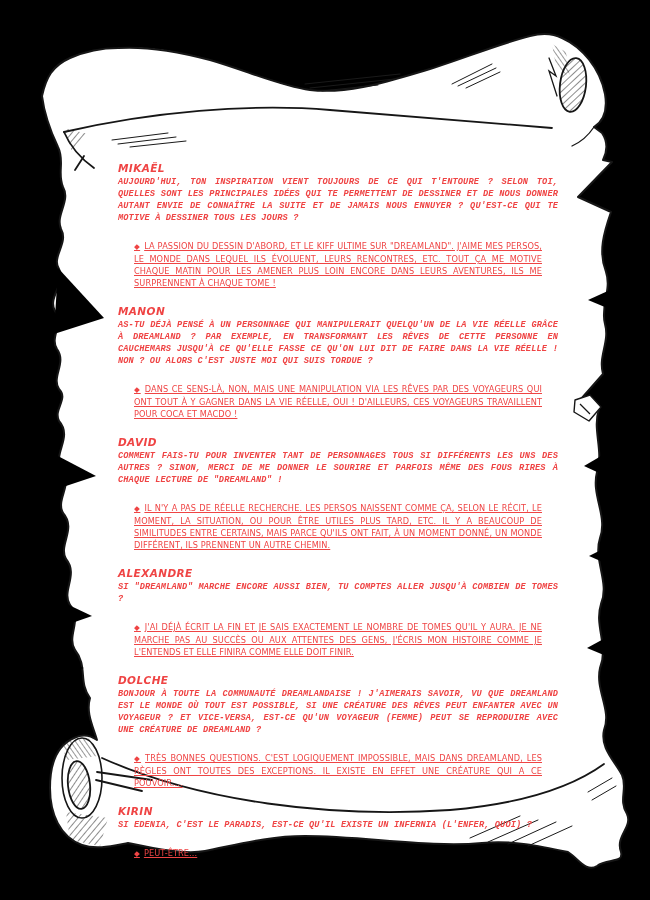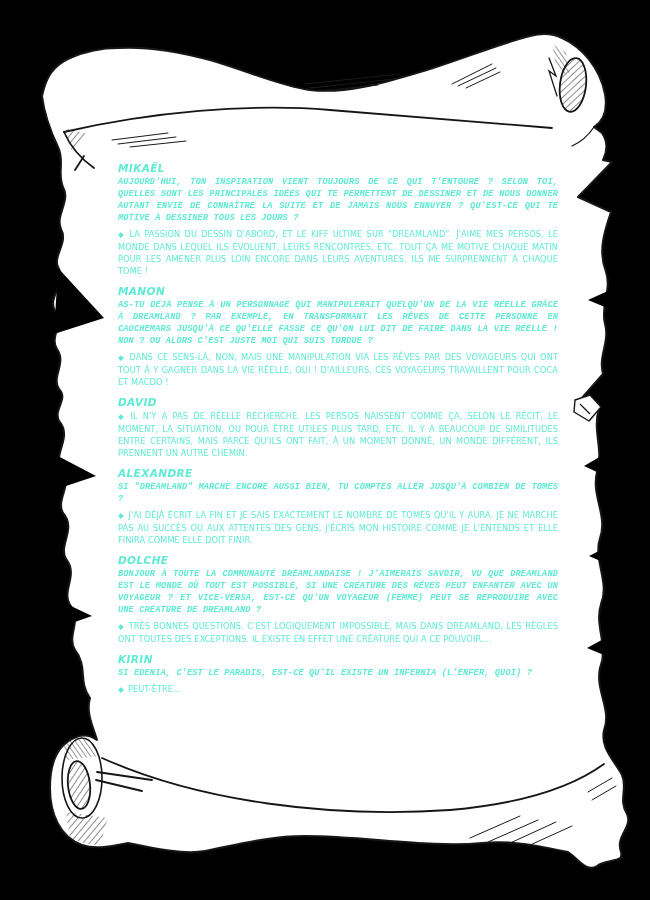--- a/index.html
+++ b/index.html
@@ -21,24 +21,24 @@
     font-size:10.5px;line-height:13px;font-weight:bold;font-style:italic;
     letter-spacing:.4px;
   }
   .question{
     margin:0 0 4px 0;
     font-size:8.6px;line-height:12px;font-weight:bold;font-style:italic;
     letter-spacing:.15px;
     text-align:justify;-moz-text-align-last:left;text-align-last:left;font-family:Liberation Mono, monospace;
   }
   .answer{
-    margin:0;
+    margin:16px;
     font-size:8.2px;line-height:12px;font-weight:normal;
     letter-spacing:.1px;
-    text-align:justify;-moz-text-align-last:left;text-align-last:left;
+    text-align:justify;-moz-text-align-last:left;text-align-last:left;text-decoration:underline;
   }
   .diamond{font-size:7.5px;margin-right:4px;font-style:normal;}
 </style>
 </head>
 <body style="background: rgb(0, 0, 0);">
 
 <div id="stage">
 
   <svg width="650" height="900" viewBox="0 0 650 900">
     <defs>
@@ -161,36 +161,37 @@
       <polygon points="611,545 589,556 612,566"></polygon>
       <polygon points="609,636 587,648 611,658"></polygon>
     </g>
 
     <g>
       <path d="M575,400 L590,395 L601,407 L589,421 L574,412 Z" fill="#ffffff" stroke="#161616" stroke-width="1.4" stroke-linejoin="round"></path>
       <line x1="580" y1="404" x2="590" y2="414" stroke="#161616" stroke-width="1.2"></line>
     </g>
   </svg>
 
-  <div id="qa-layer" style="color: #5eead4;">
+  <div id="qa-layer" style="color: #ef4444;">
     <div class="qa-section">
       <h3 class="reader-name">MIKAËL</h3>
       <p class="question">AUJOURD'HUI, TON INSPIRATION VIENT TOUJOURS DE CE QUI T'ENTOURE ? SELON TOI, QUELLES SONT LES PRINCIPALES IDÉES QUI TE PERMETTENT DE DESSINER ET DE NOUS DONNER AUTANT ENVIE DE CONNAÎTRE LA SUITE ET DE JAMAIS NOUS ENNUYER ? QU'EST-CE QUI TE MOTIVE À DESSINER TOUS LES JOURS ?</p>
       <p class="answer"><span class="diamond">◆</span><span class="answer-body">LA PASSION DU DESSIN D'ABORD, ET LE KIFF ULTIME SUR "DREAMLAND". J'AIME MES PERSOS, LE MONDE DANS LEQUEL ILS ÉVOLUENT, LEURS RENCONTRES, ETC. TOUT ÇA ME MOTIVE CHAQUE MATIN POUR LES AMENER PLUS LOIN ENCORE DANS LEURS AVENTURES, ILS ME SURPRENNENT À CHAQUE TOME !</span></p>
     </div>
 
     <div class="qa-section">
       <h3 class="reader-name">MANON</h3>
       <p class="question">AS-TU DÉJÀ PENSÉ À UN PERSONNAGE QUI MANIPULERAIT QUELQU'UN DE LA VIE RÉELLE GRÂCE À DREAMLAND ? PAR EXEMPLE, EN TRANSFORMANT LES RÊVES DE CETTE PERSONNE EN CAUCHEMARS JUSQU'À CE QU'ELLE FASSE CE QU'ON LUI DIT DE FAIRE DANS LA VIE RÉELLE ! NON ? OU ALORS C'EST JUSTE MOI QUI SUIS TORDUE ?</p>
       <p class="answer"><span class="diamond">◆</span><span class="answer-body">DANS CE SENS-LÀ, NON, MAIS UNE MANIPULATION VIA LES RÊVES PAR DES VOYAGEURS QUI ONT TOUT À Y GAGNER DANS LA VIE RÉELLE, OUI ! D'AILLEURS, CES VOYAGEURS TRAVAILLENT POUR COCA ET MACDO !</span></p>
     </div>
 
 
     <div class="qa-section">
       <h3 class="reader-name">DAVID</h3>
+      <p class="question">COMMENT FAIS-TU POUR INVENTER TANT DE PERSONNAGES TOUS SI DIFFÉRENTS LES UNS DES AUTRES ? SINON, MERCI DE ME DONNER LE SOURIRE ET PARFOIS MÊME DES FOUS RIRES À CHAQUE LECTURE DE "DREAMLAND" !</p>
       <p class="answer"><span class="diamond">◆</span><span class="answer-body">IL N'Y A PAS DE RÉELLE RECHERCHE. LES PERSOS NAISSENT COMME ÇA, SELON LE RÉCIT, LE MOMENT, LA SITUATION, OU POUR ÊTRE UTILES PLUS TARD, ETC. IL Y A BEAUCOUP DE SIMILITUDES ENTRE CERTAINS, MAIS PARCE QU'ILS ONT FAIT, À UN MOMENT DONNÉ, UN MONDE DIFFÉRENT, ILS PRENNENT UN AUTRE CHEMIN.</span></p>
     </div>
 
     <div class="qa-section">
       <h3 class="reader-name">ALEXANDRE</h3>
       <p class="question">SI "DREAMLAND" MARCHE ENCORE AUSSI BIEN, TU COMPTES ALLER JUSQU'À COMBIEN DE TOMES ?</p>
       <p class="answer"><span class="diamond">◆</span><span class="answer-body">J'AI DÉJÀ ÉCRIT LA FIN ET JE SAIS EXACTEMENT LE NOMBRE DE TOMES QU'IL Y AURA. JE NE MARCHE PAS AU SUCCÈS OU AUX ATTENTES DES GENS, J'ÉCRIS MON HISTOIRE COMME JE L'ENTENDS ET ELLE FINIRA COMME ELLE DOIT FINIR.</span></p>
     </div>
 
     <div class="qa-section">

